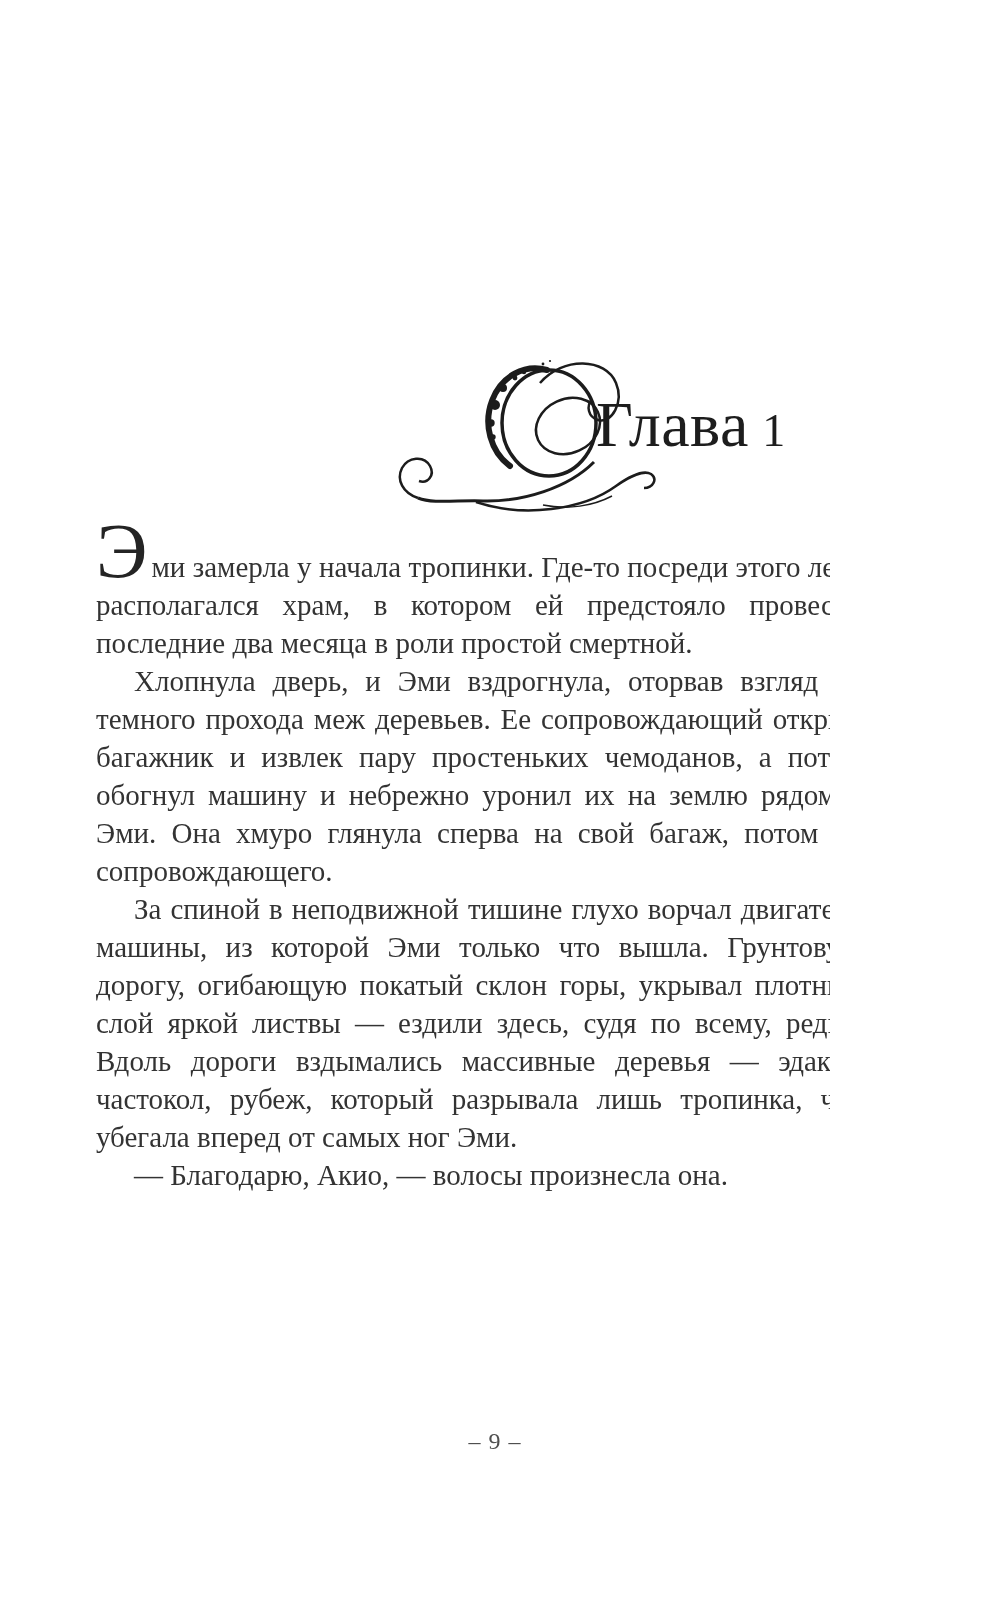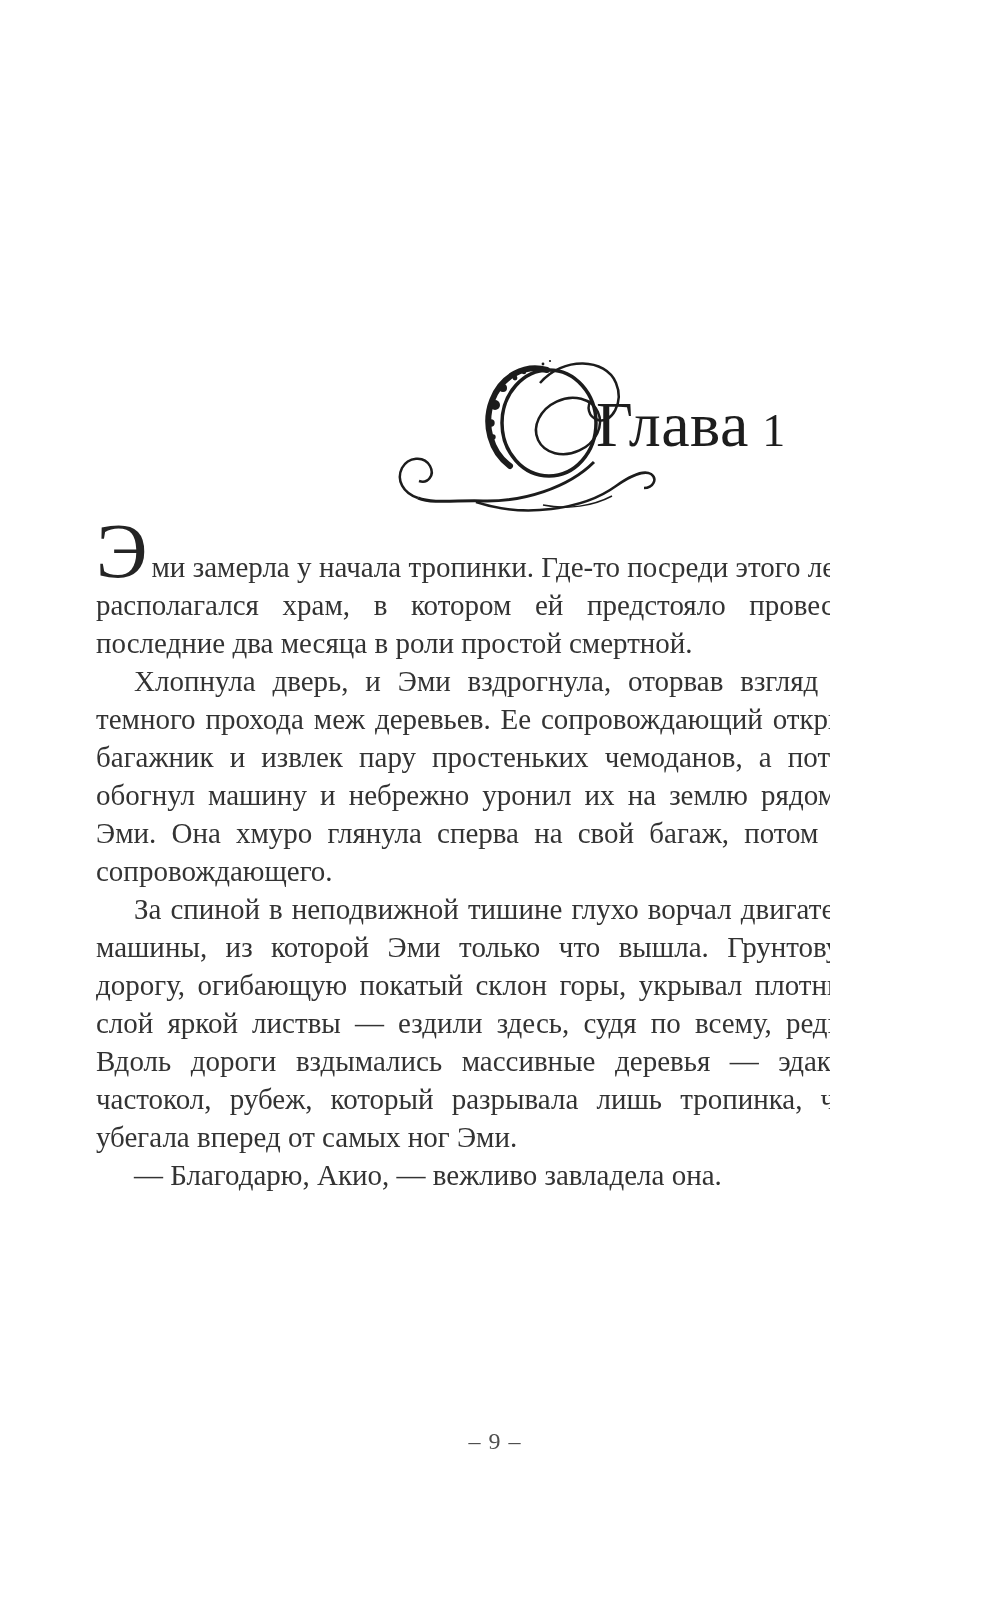--- a/index.html
+++ b/index.html
@@ -111,18 +111,18 @@
         <circle cx="148" cy="124" r="1.2"></circle>
       </g>
     </svg>
     <div class="chapter-title"><span>Глава</span> <span class="chapter-number">1</span></div>
   </div>
 
   <div class="body-text">
     <p class="first-paragraph"><span class="raised-cap">Э</span><span>ми замерла у начала тропинки. Где-то посреди этого леса располагался храм, в котором ей предстояло провести последние два месяца в роли простой смертной.</span></p>
     <p>Хлопнула дверь, и Эми вздрогнула, оторвав взгляд от темного прохода меж деревьев. Ее сопровождающий открыл багажник и извлек пару простеньких чемоданов, а потом обогнул машину и небрежно уронил их на землю рядом с Эми. Она хмуро глянула сперва на свой багаж, потом на сопровождающего.</p>
     <p>За спиной в неподвижной тишине глухо ворчал двигатель машины, из которой Эми только что вышла. Грунтовую дорогу, огибающую покатый склон горы, укрывал плотный слой яркой листвы — ездили здесь, судя по всему, редко. Вдоль дороги вздымались массивные деревья — эдакий частокол, рубеж, который разрывала лишь тропинка, что убегала вперед от самых ног Эми.</p>
-    <p>— Благодарю, Акио, — вежливо завладела она.</p>
+    <p>— Благодарю, Акио, — волосы произнесла она.</p>
   </div>
 
   <div class="page-number">– 9 –</div>
 
 </div>
 
 </body></html>

